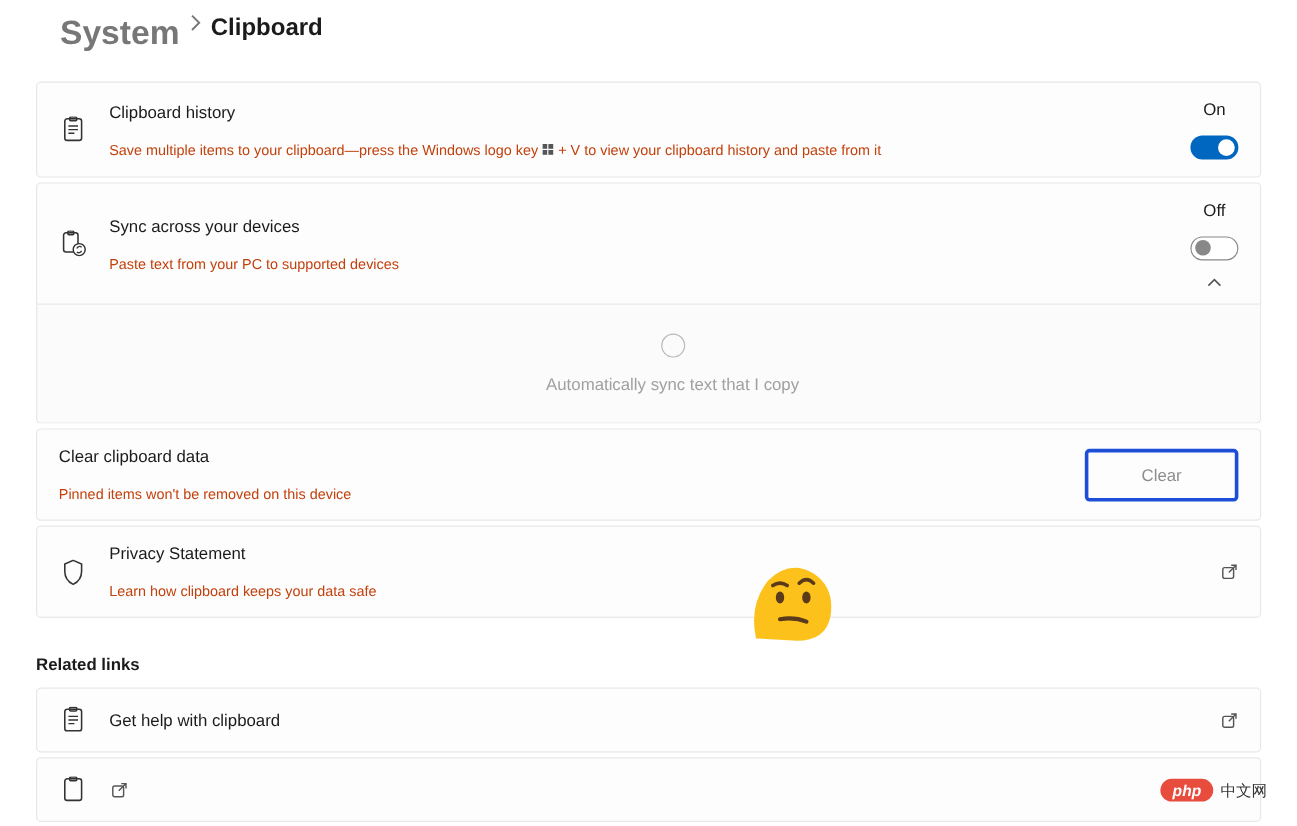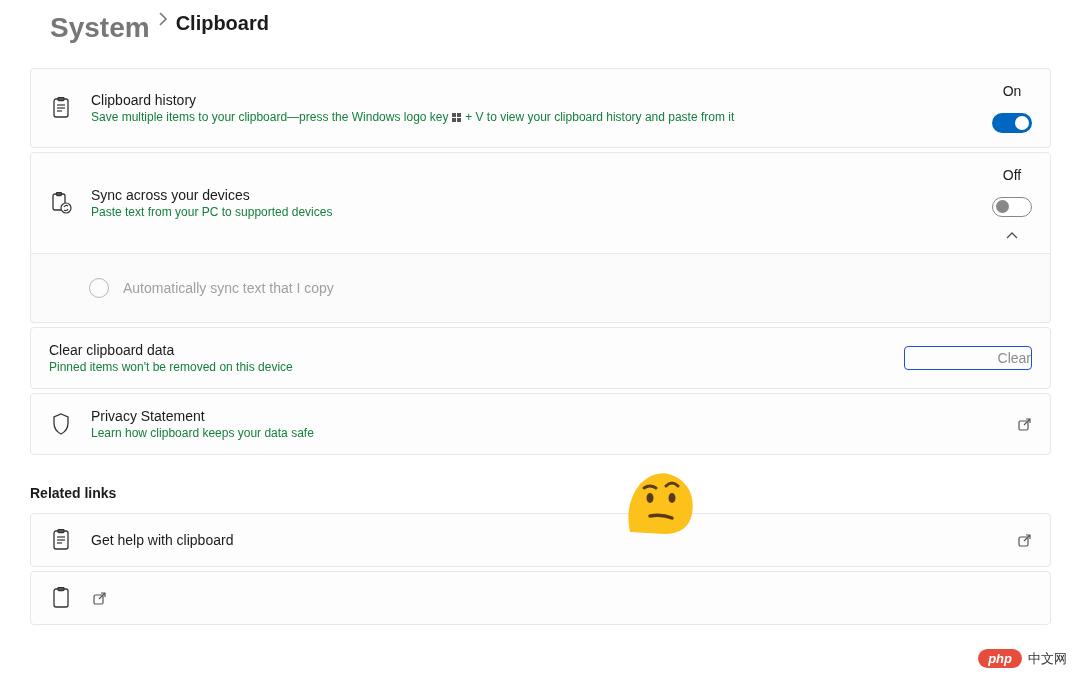--- a/index.html
+++ b/index.html
@@ -33,21 +33,21 @@
     display: flex;
     align-items: center;
     padding: 14px 18px;
     gap: 18px;
     position: relative;
   }
   .card.no-icon { padding-left: 18px; }
   .card-icon { width: 24px; height: 24px; flex: none; display:flex; align-items:center; justify-content:center; }
   .card-text { flex: 1; }
   .card-title { font-size: 14px; color: #1b1b1b; }
-  .card-desc { font-size: 12px; color: #15803d; margin-top: 2px; }
+  .card-desc { font-size: 12px; color: #c2410c; margin-top: 17px; }
 
   .card-right { display: flex; align-items: center; gap: 14px; flex-direction: column; }
 
   .toggle-label { font-size: 14px; color: #1b1b1b; }
   .toggle {
     width: 40px; height: 20px; border-radius: 10px;
     position: relative; flex:none;
   }
   .toggle.on { background: #0067c0; }
   .toggle.on::after {
@@ -64,53 +64,52 @@
 
   .sub-card {
     background: #fbfbfb;
     border: 1px solid #e8e8e8;
     border-top: none;
     border-radius: 0 0 4px 4px;
     margin-top:-4px;
     margin-bottom: 4px;
     padding: 12px 18px 12px 58px;
   }
-  .radio-row { display:flex; align-items:center; gap:14px; padding:12px 0; }
+  .radio-row { display:flex; align-items:center; gap:14px; padding:12px 0;flex-direction:column; }
   .radio-circle {
     width:20px; height:20px; border-radius:50%;
     border:1.5px solid #b8b8b8; flex:none;
   }
   .radio-circle.selected { border:3px solid #999; }
   .radio-label { font-size:14px; color:#a0a0a0; }
 
   .clear-btn {
-    width: 128px; height: 24px;
-    background:#fdfdfd; border:1px solid #1d4ed8;
+    width: 128px; height: 44px;
+    background:#fdfdfd; border:3px solid #1d4ed8;
     border-radius: 4px;
     font-size:14px; color:#8d8d8d;
     cursor:pointer;
-    text-align:right;
   }
 
   .ext-icon { width:16px; height:16px; flex:none; display:flex; align-items:center; justify-content:center; }
 
   .section-heading {
     font-size:14px; font-weight:600; color:#1b1b1b;
     padding: 26px 0 12px 0;
   }
 
   .emoji-overlay {
     position: absolute;
     left: 620px; top: 464px;
     width: 78px; height: 78px;
     pointer-events: none;
   }
 
   .watermark {
-    position:absolute; right:14px; bottom:20px;
+    position:absolute; right:25px; bottom:20px;
     display:flex; align-items:center; gap:6px;
     font-size:13px; color:#333;
   }
   .watermark-pill {
     background:#e74c3c; color:#fff; font-style:italic; font-weight:700;
     border-radius:12px; padding:2px 10px; font-size:13px;
   }
 
   svg { display:block; }
 </style>

